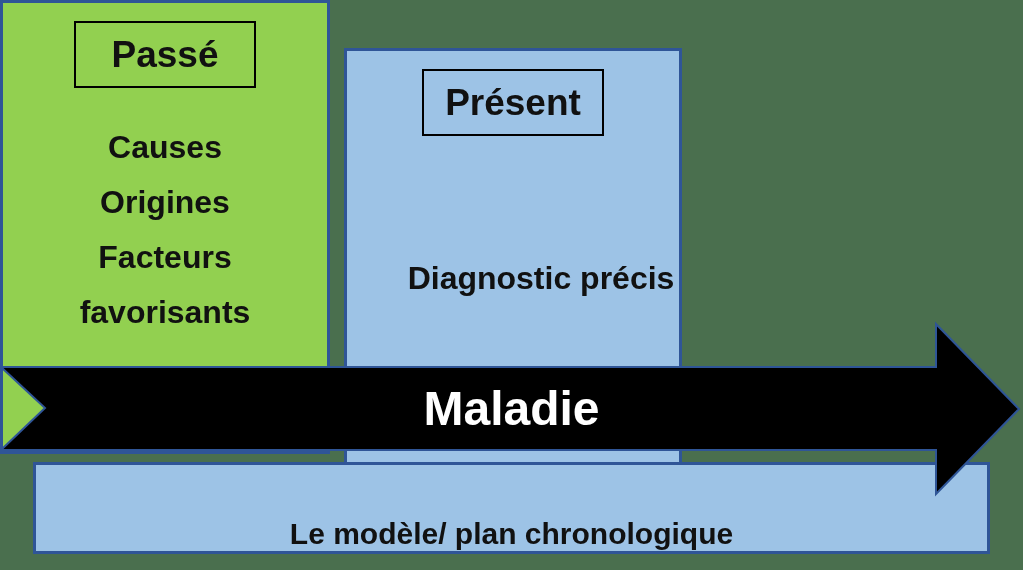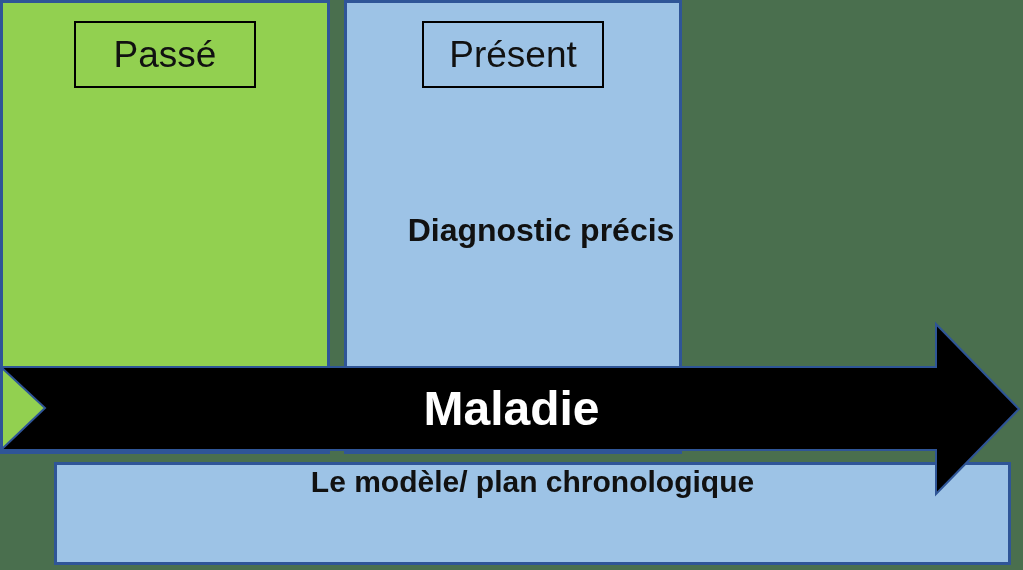--- a/index.html
+++ b/index.html
@@ -11,59 +11,65 @@
   body{font-family:"Liberation Sans",sans-serif;background:#ffffff;}
   .canvas{
     position:relative;width:1023px;height:570px;overflow:hidden;
     background:var(--bg);
   }
   .panel{
     position:absolute;top:0;height:454px;box-sizing:border-box;
     border:3px solid var(--border-blue);
   }
   .panel-passe{left:0;width:330px;background:var(--green);}
-  .panel-present{left:344px;width:338px;background:var(--blue);}
+  .panel-present{left:344px;width:338px;background:var(--blue);margin-top:48px;}
   .panel-futur{left:691px;width:330px;background:var(--orange);}
   .title-box{
     position:absolute;top:18px;left:50%;transform:translateX(-50%);
     width:182px;height:67px;box-sizing:border-box;border:2px solid #000;
     display:flex;align-items:center;justify-content:center;
   }
   .title-box span{
-    font-size:37px;font-weight:normal;color:var(--text);white-space:nowrap;
+    font-size:37px;font-weight:bold;color:var(--text);white-space:nowrap;
   }
   .panel-body{
     position:absolute;left:0;width:100%;text-align:center;
     font-size:32px;font-weight:bold;color:var(--text);line-height:55px;
   }
   .body-passe{top:117px;}
   .body-present{top:200px;padding-left:28px;}
   .body-futur{top:140px;}
   .arrow-svg{position:absolute;left:0;top:0;width:1023px;height:570px;z-index:3;}
   .arrow-label{
     position:absolute;left:0;top:366px;width:1023px;height:84px;z-index:4;
     display:flex;align-items:center;justify-content:center;
     color:var(--arrow-text);font-size:48px;font-weight:bold;
   }
   .footer-bar{
-    position:absolute;left:33px;top:462px;width:957px;height:103px;
+    position:absolute;left:33px;top:462px;width:957px;height:92px;
     box-sizing:border-box;background:var(--blue);
     border:3px solid var(--border-blue);z-index:1;
-    display:flex;align-items:flex-start;justify-content:center;margin-left:21px;
+    display:flex;align-items:flex-end;justify-content:center;
   }
   .footer-bar span{font-size:30px;font-weight:bold;color:var(--text);}
 </style>
 </head>
 <body>
 
 <div class="canvas">
 
   <div class="panel panel-passe">
     <div class="title-box">
       <span>Passé</span>
+    </div>
+    <div class="panel-body body-passe">
+      <div>Causes</div>
+      <div>Origines</div>
+      <div>Facteurs</div>
+      <div>favorisants</div>
     </div>
   </div>
 
   <div class="panel panel-present">
     <div class="title-box">
       <span>Présent</span>
     </div>
     <div class="panel-body body-present">
       <div>Diagnostic précis</div>
     </div>

